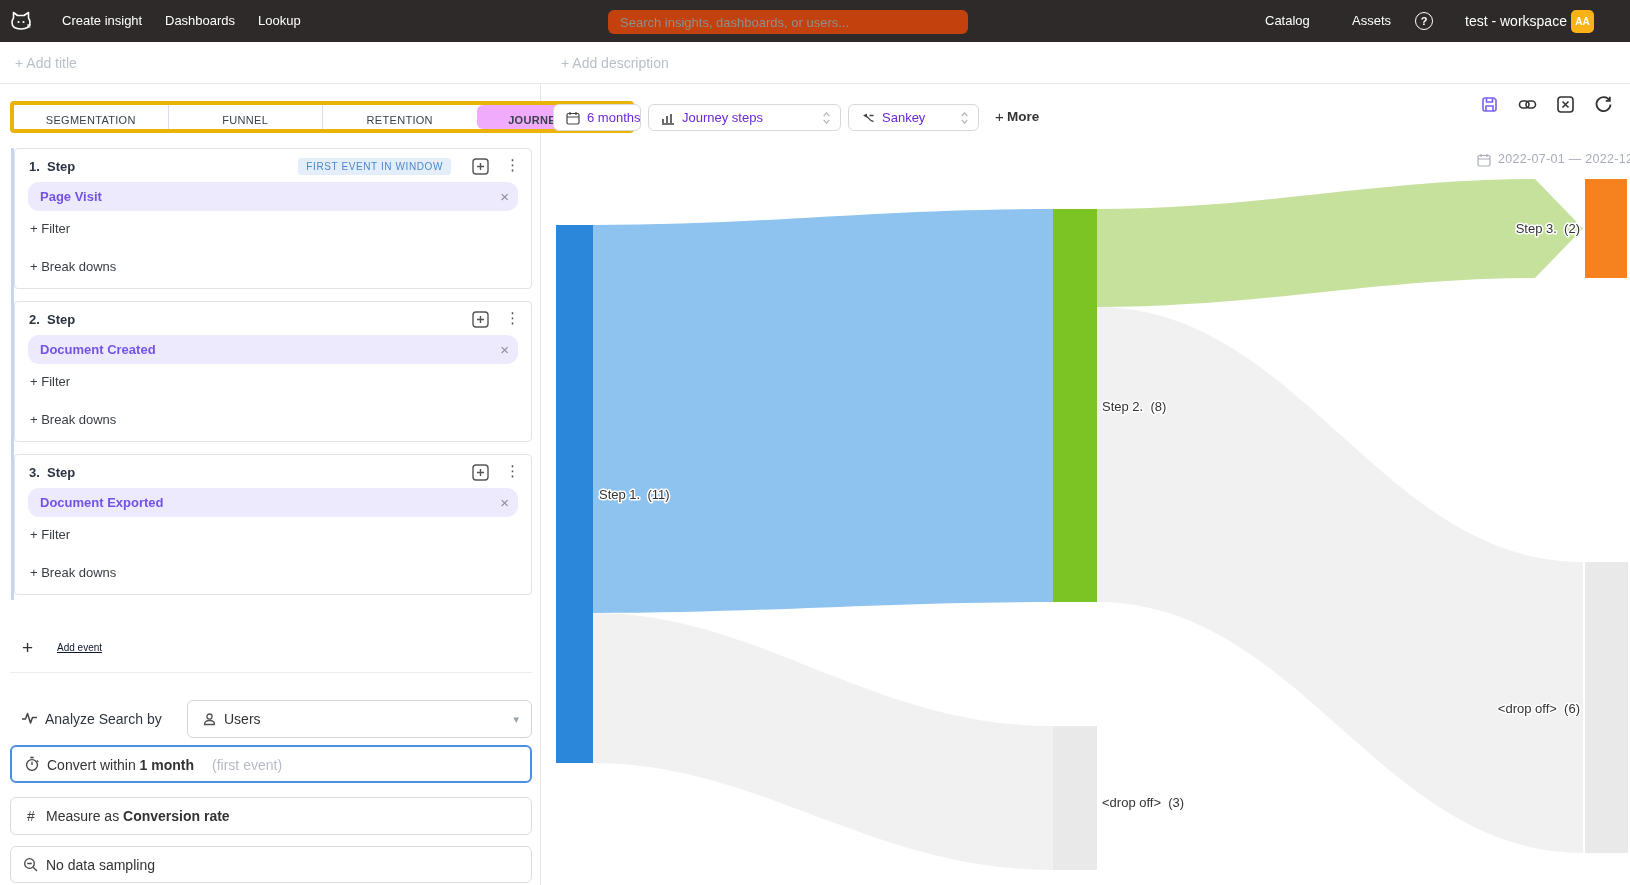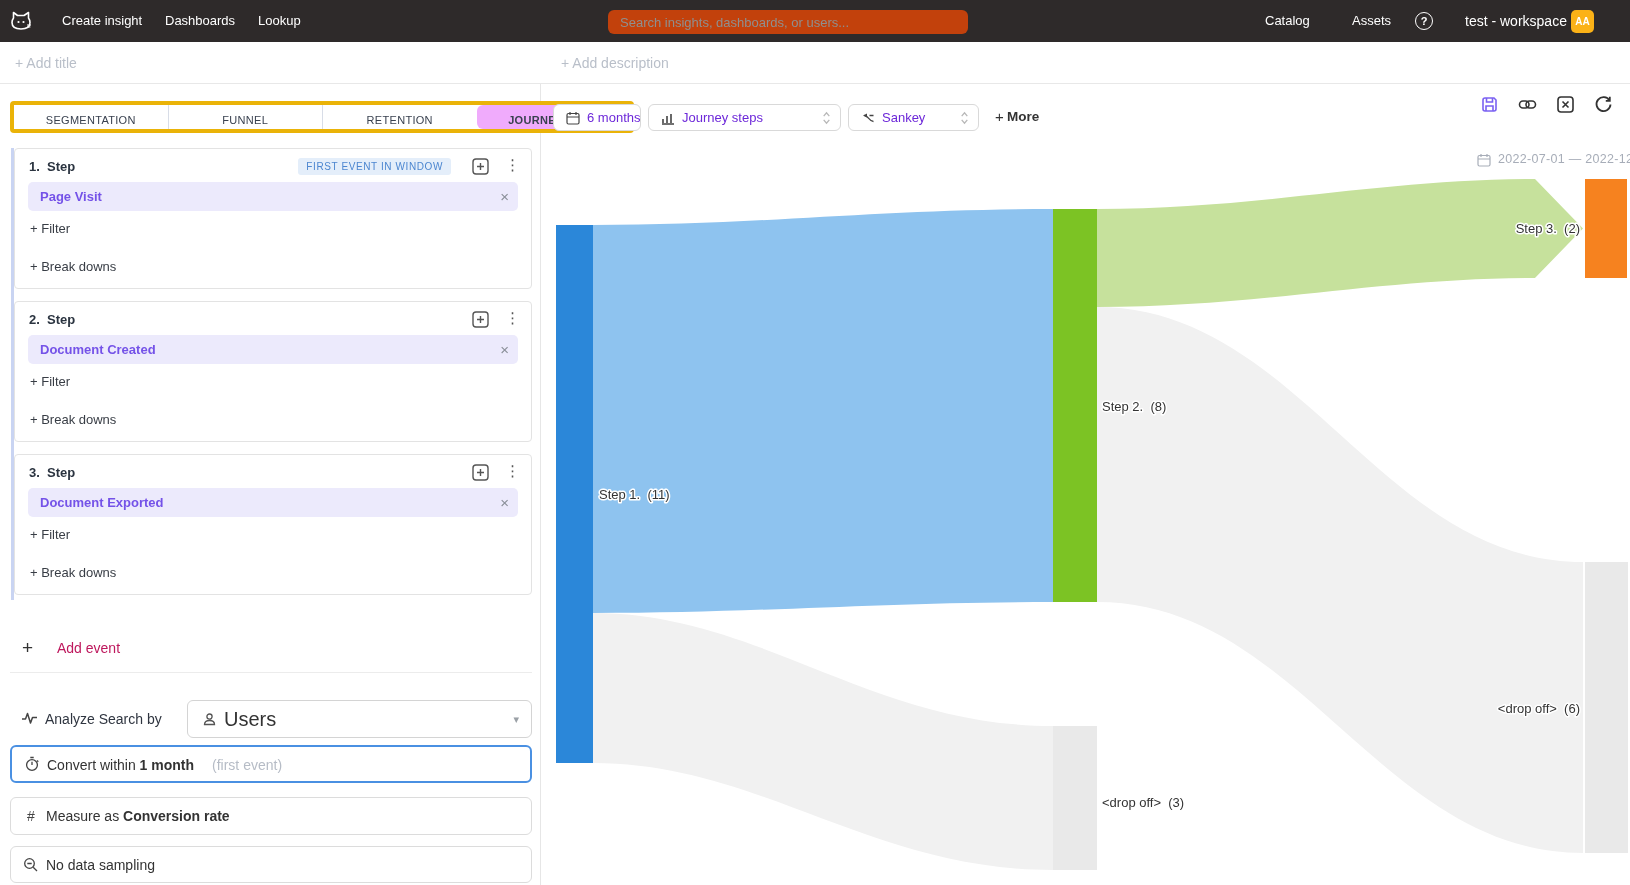--- a/index.html
+++ b/index.html
@@ -64,39 +64,39 @@
   }
   .stepcard .title { position:absolute; left:14px; top:10px; font-size:13px; font-weight:bold; color:#2b3440; white-space:pre; }
   .badge {
     position:absolute; right:80px; top:9px; background:#e4eefa; color:#4c86d0;
     font-size:10px; letter-spacing:.6px; padding:3px 8px; border-radius:3px; white-space:nowrap;
   }
   .plussq { position:absolute; right:42px; top:9px; width:17px; height:17px; cursor:pointer; }
   .kebab { position:absolute; right:12px; top:7px; width:14px; color:#555; font-size:15px; text-align:center; cursor:pointer; }
   .eventrow {
     position:absolute; left:13px; right:13px; top:33px; height:29px;
-    background:#eceafc; border-radius:5px; cursor:pointer;
+    background:#eceafc; border-radius:11px; cursor:pointer;
   }
   .eventrow .evname { position:absolute; left:12px; top:0; line-height:29px; font-size:13px; font-weight:bold; color:#7452e8; }
   .eventrow .close { position:absolute; right:9px; top:0; line-height:29px; font-size:15px; color:#8a8f98; cursor:pointer; }
   .linkline { position:absolute; left:15px; font-size:13px; color:#383d45; cursor:pointer; white-space:pre; }
   .linkline.f { top:72px; } .linkline.b { top:110px; }
 
   .addevent { position:absolute; left:20px; top:636px; height:24px; cursor:pointer; }
   .addevent .pl { position:absolute; left:2px; top:0; font-size:19px; color:#333; font-weight:normal; line-height:24px; }
-  .addevent .tx { position:absolute; left:37px; top:0; font-size:14px; color:#be185d; line-height:24px; white-space:nowrap; }
+  .addevent .tx { position:absolute; left:37px; top:0; font-size:10px; color:#0f172a; line-height:24px; white-space:nowrap;text-decoration:underline; }
 
   .paneldivider { left:10px; top:672px; width:522px; height:1px; background:#ececec; }
 
   .analyzelabel { left:45px; top:710px; font-size:14px; color:#2f3540; line-height:18px; white-space:nowrap; }
   .dropdown {
     position:absolute; left:187px; top:700px; width:345px; height:38px;
     border:1px solid #d4d4d4; border-radius:6px; background:#fff; cursor:pointer;
   }
-  .dropdown .dval { position:absolute; left:36px; top:0; line-height:36px; font-size:20px; color:#333; }
+  .dropdown .dval { position:absolute; left:36px; top:0; line-height:36px; font-size:14px; color:#333; }
   .dropdown .caret { position:absolute; right:12px; top:0; line-height:36px; color:#9aa0a6; font-size:11px; }
 
   .optrow {
     position:absolute; left:10px; width:522px; height:38px;
     border:1px solid #dcdcdc; border-radius:6px; background:#fff; cursor:pointer;
   }
   .optrow.focus { border:2px solid #4a90e2; }
   .optrow .rowtext { position:absolute; left:35px; top:0; line-height:36px; font-size:14px; color:#333; white-space:pre; }
   .optrow .rowicon { position:absolute; left:12px; top:10px; width:16px; height:16px; }
   .optrow.focus .rowicon { top:9px; }

